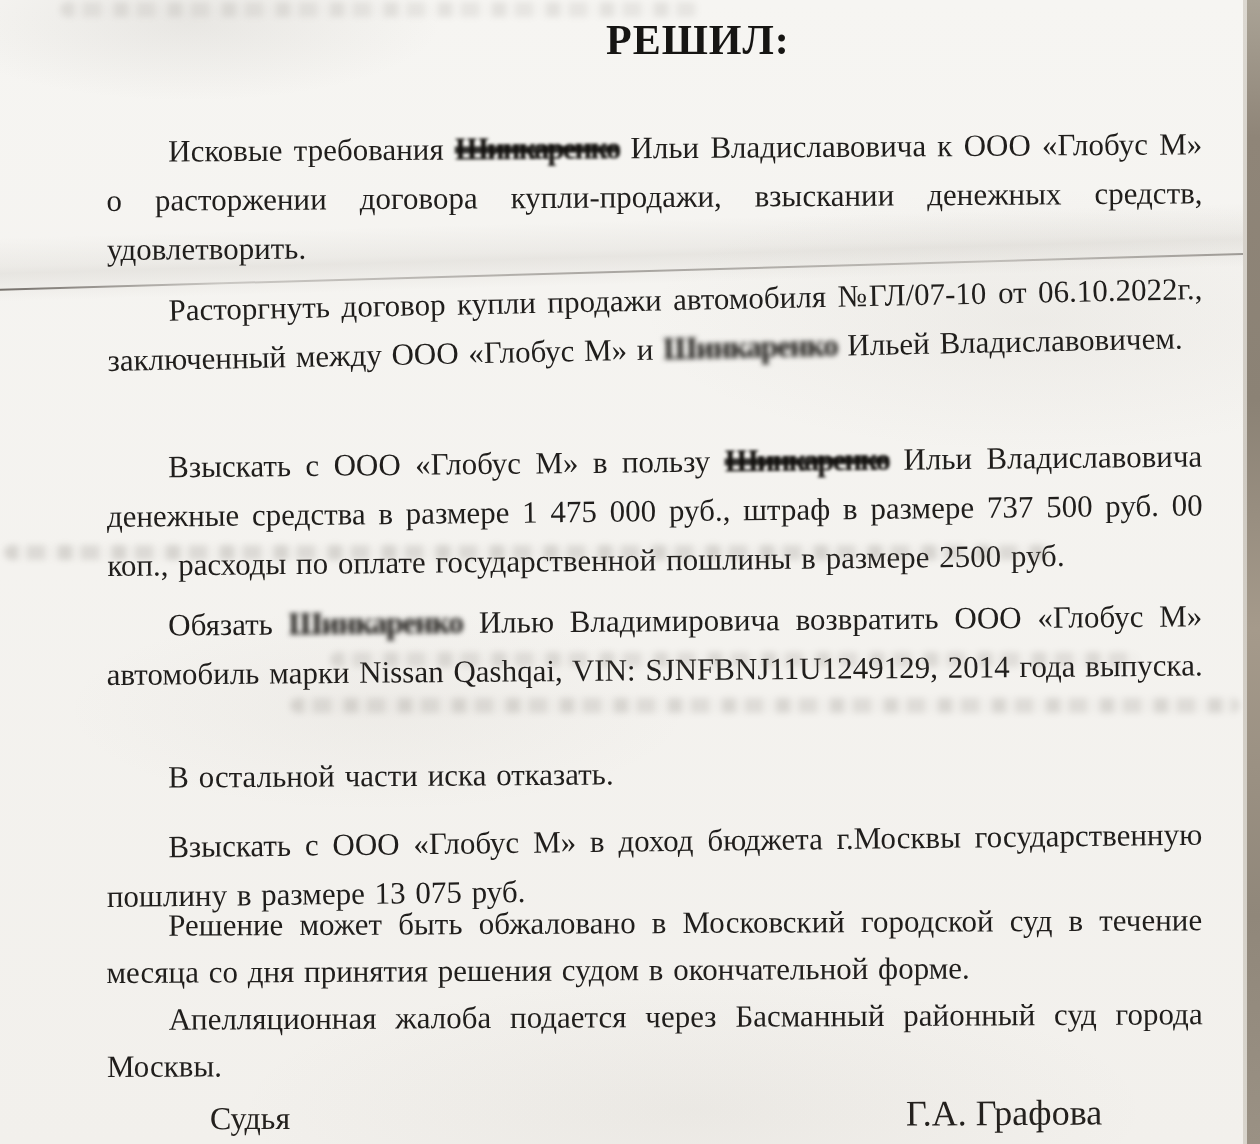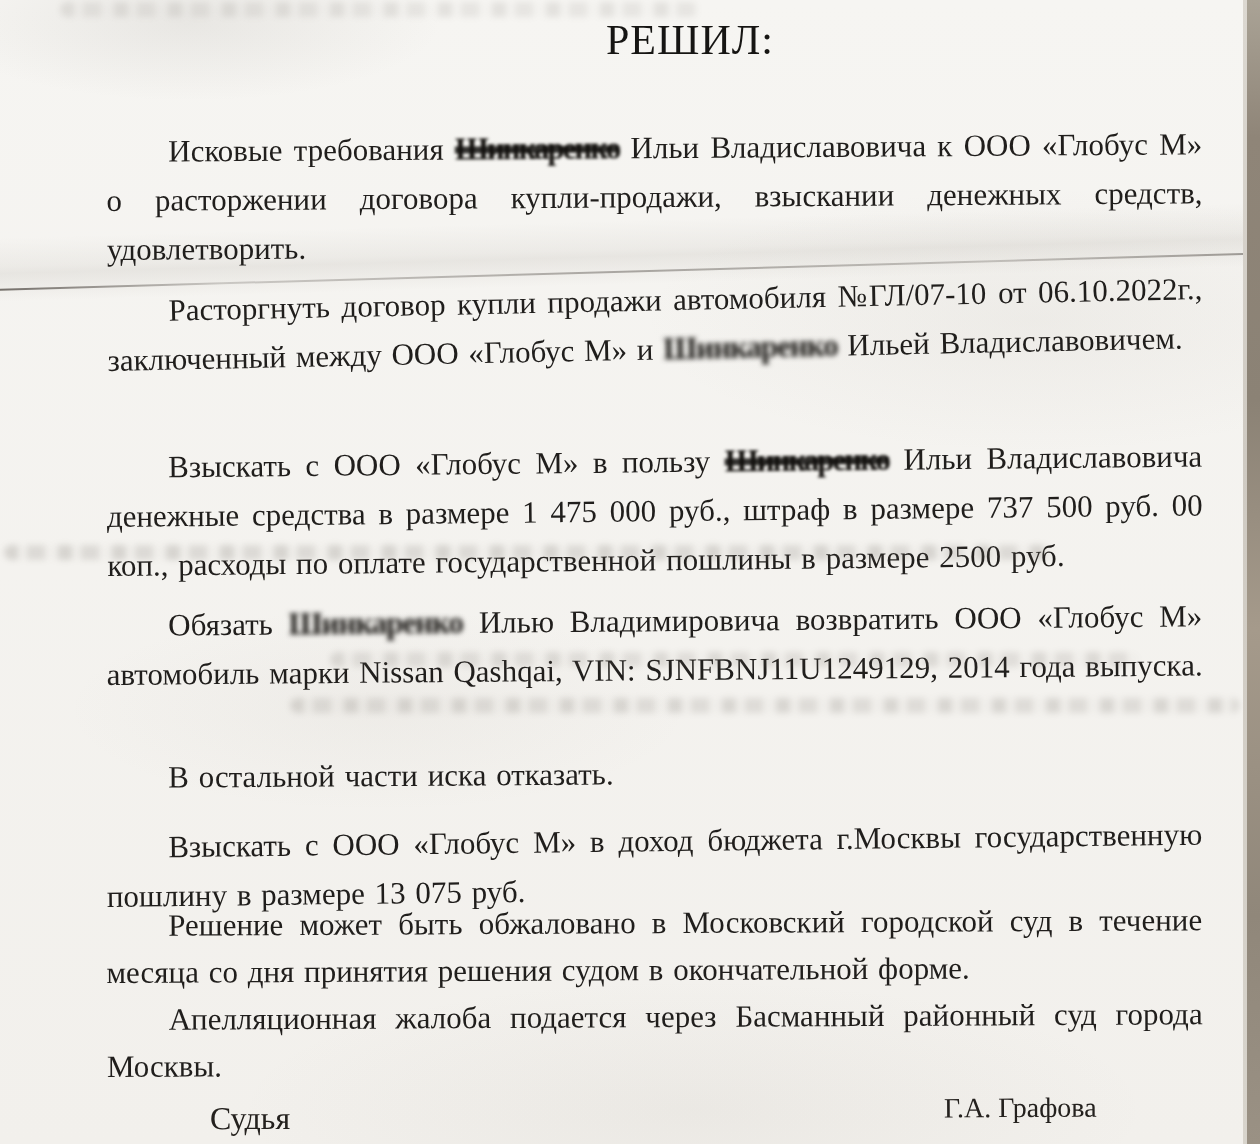--- a/index.html
+++ b/index.html
@@ -13,21 +13,21 @@
     background:
       radial-gradient(ellipse 420px 130px at 15% 2%, rgba(150,145,138,.14), transparent 60%),
       radial-gradient(ellipse 650px 220px at 82% 28%, rgba(160,152,140,.09), transparent 60%),
       radial-gradient(ellipse 520px 170px at 30% 62%, rgba(160,152,140,.07), transparent 60%),
       radial-gradient(ellipse 700px 200px at 55% 97%, rgba(150,142,130,.08), transparent 65%),
       linear-gradient(#f6f5f2, #f2f0ec);
     color:#1f1d1b;
   }
   .doc-heading {
     position:absolute; left:606px; top:16px;
-    font-size:42px; font-weight:normal; letter-spacing:1px;
+    font-size:42px; font-weight:bold; letter-spacing:1px;
     color:#161513;
   }
   .para {
     position:absolute; left:106px; width:1096px;
     font-size:31px; line-height:49px; text-align:justify;
     text-indent:62px; word-spacing:2px;
     transform-origin:left top;
     color:#201e1c;
   }
   .p1 { top:96px;  transform:rotate(-0.4deg); }
@@ -47,21 +47,21 @@
     text-decoration:line-through; text-decoration-thickness:7px;
     text-decoration-color:rgba(18,16,14,.85); color:#14120f;
   }
   .signature-row { position:absolute; left:0; top:0; width:100%; }
   .judge-label {
     position:absolute; left:210px; top:1100px;
     font-size:32px; color:#24211e; transform:rotate(-0.2deg);text-align:center;
   }
   .judge-name {
     position:absolute; left:906px; top:1092px;
-    font-size:28px; color:#24211e; transform:rotate(-0.3deg);margin-left:38px;
+    font-size:36px; color:#24211e; transform:rotate(-0.3deg);
   }
   .ghost {
     position:absolute; height:15px; border-radius:8px;
     background:repeating-linear-gradient(90deg,
       rgba(110,104,96,.40) 0 14px, rgba(110,104,96,.06) 14px 23px,
       rgba(110,104,96,.32) 23px 41px, rgba(110,104,96,.05) 41px 54px);
     filter:blur(3px); opacity:.55;
   }
   .ghost-top   { left:60px;  top:2px;   width:640px; opacity:.35; }
   .ghost-mid1  { left:4px;   top:545px; width:1050px; }

